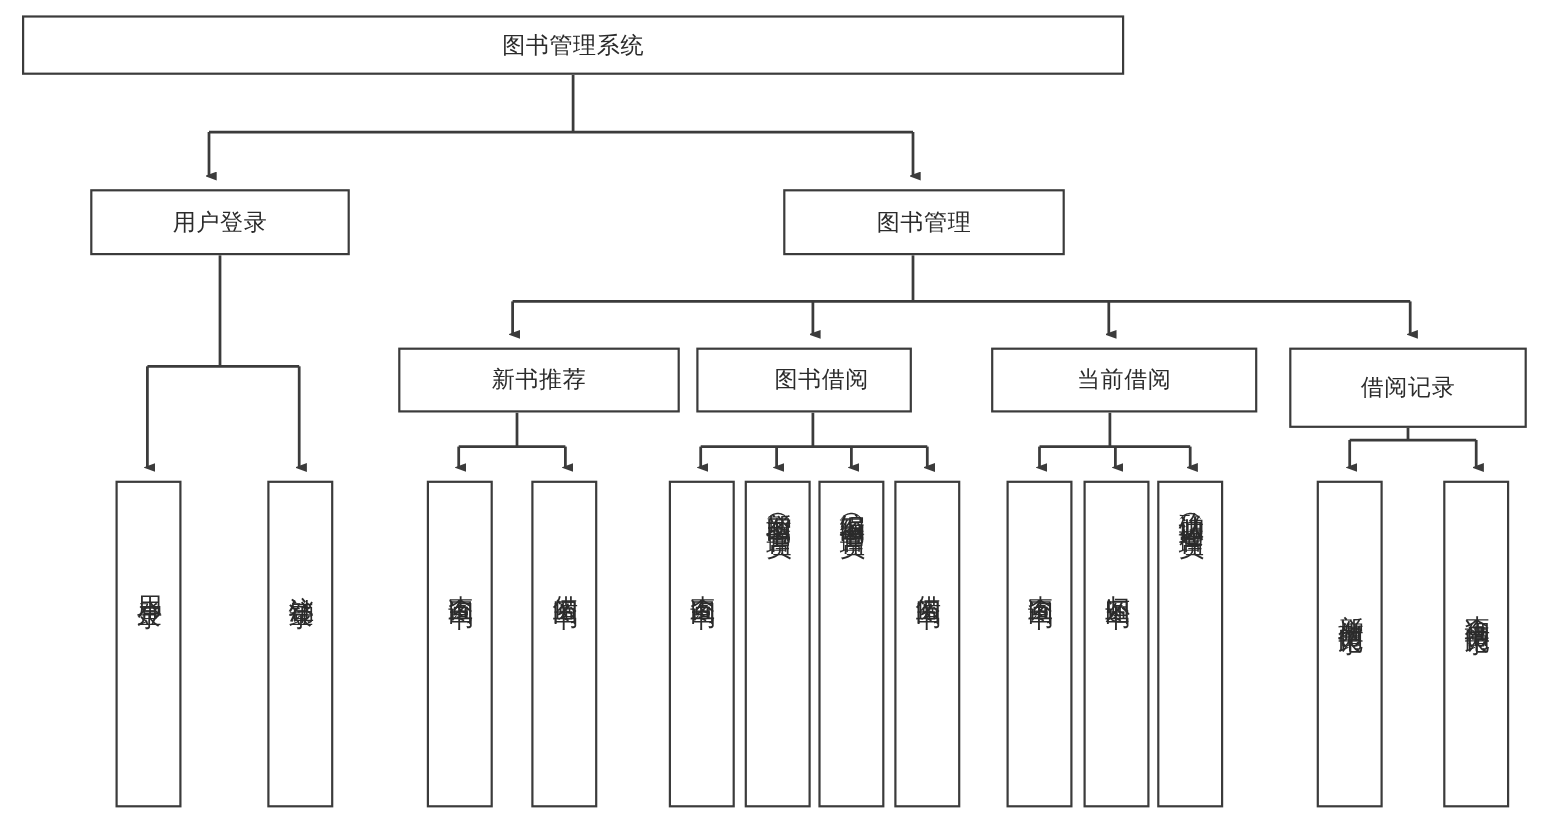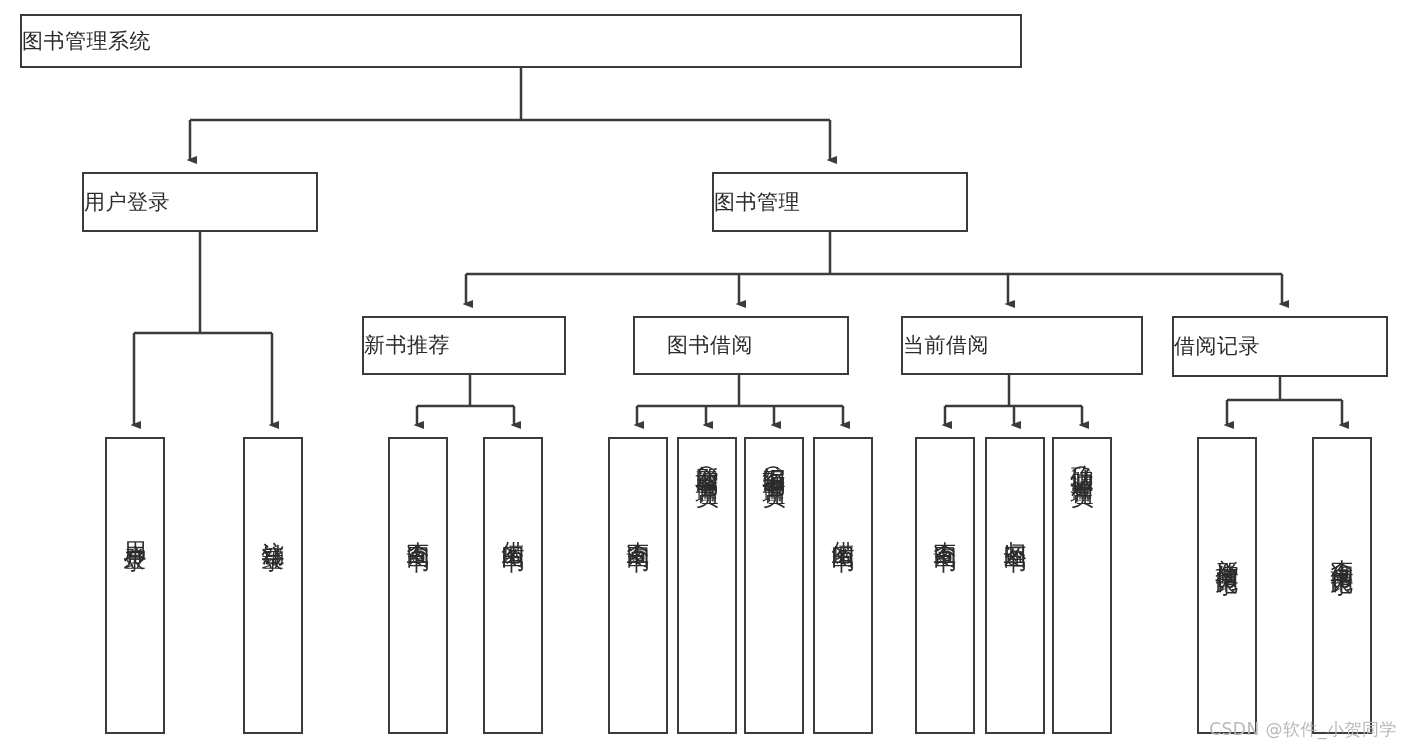--- a/index.html
+++ b/index.html
@@ -24,20 +24,21 @@
     width: 1405px;
     height: 747px;
   }
   .node {
     position: absolute;
     box-sizing: border-box;
     border: 2px solid #3b3b3b;
     background: #ffffff;
     display: flex;
     align-items: center;
+    justify-content: center;
     color: #2b2b2b;
   }
   .node .label {
     display: block;
     text-align: center;
     line-height: 1.26;
     letter-spacing: 0.5px;
   }
   .node.horizontal .label {
     font-size: 21px;
@@ -135,33 +136,33 @@
   </div>
 
   <div class="node horizontal" style="left:82px; top:172px; width:236px; height:60px;">
     <span class="label">用户登录</span>
   </div>
 
   <div class="node horizontal" style="left:712px; top:172px; width:256px; height:60px;">
     <span class="label">图书管理</span>
   </div>
 
-  <div class="node horizontal" style="left:362px; top:316px; width:204px; height:59px;">
+  <div class="node horizontal" style="left:362px; top:316px; width:256px; height:59px;">
     <span class="label">新书推荐</span>
   </div>
 
-  <div class="node horizontal" style="left:633px; top:316px; width:216px; height:59px;padding-left:32px;">
+  <div class="node horizontal" style="left:633px; top:316px; width:196px; height:59px;padding-left:32px;">
     <span class="label">图书借阅</span>
   </div>
 
   <div class="node horizontal" style="left:901px; top:316px; width:242px; height:59px;">
     <span class="label">当前借阅</span>
   </div>
 
-  <div class="node horizontal" style="left:1172px; top:316px; width:216px; height:61px;">
+  <div class="node horizontal" style="left:1172px; top:316px; width:216px; height:73px;">
     <span class="label">借阅记录</span>
   </div>
 
   <div class="node vertical mid" style="left:105px; top:437px; width:60px; height:297px;">
     <span class="label">用户登录</span>
   </div>
 
   <div class="node vertical mid" style="left:243px; top:437px; width:60px; height:297px;">
     <span class="label">注销登录</span>
   </div>
@@ -203,15 +204,14 @@
   </div>
 
   <div class="node vertical midlow" style="left:1197px; top:437px; width:60px; height:297px;">
     <span class="label">新增借阅记录</span>
   </div>
 
   <div class="node vertical midlow" style="left:1312px; top:437px; width:60px; height:297px;">
     <span class="label">查询借阅记录</span>
   </div>
 
-  <div id="watermark">CSDN @软件_小贺同学</div>
 
 </div>
 
 </body></html>

